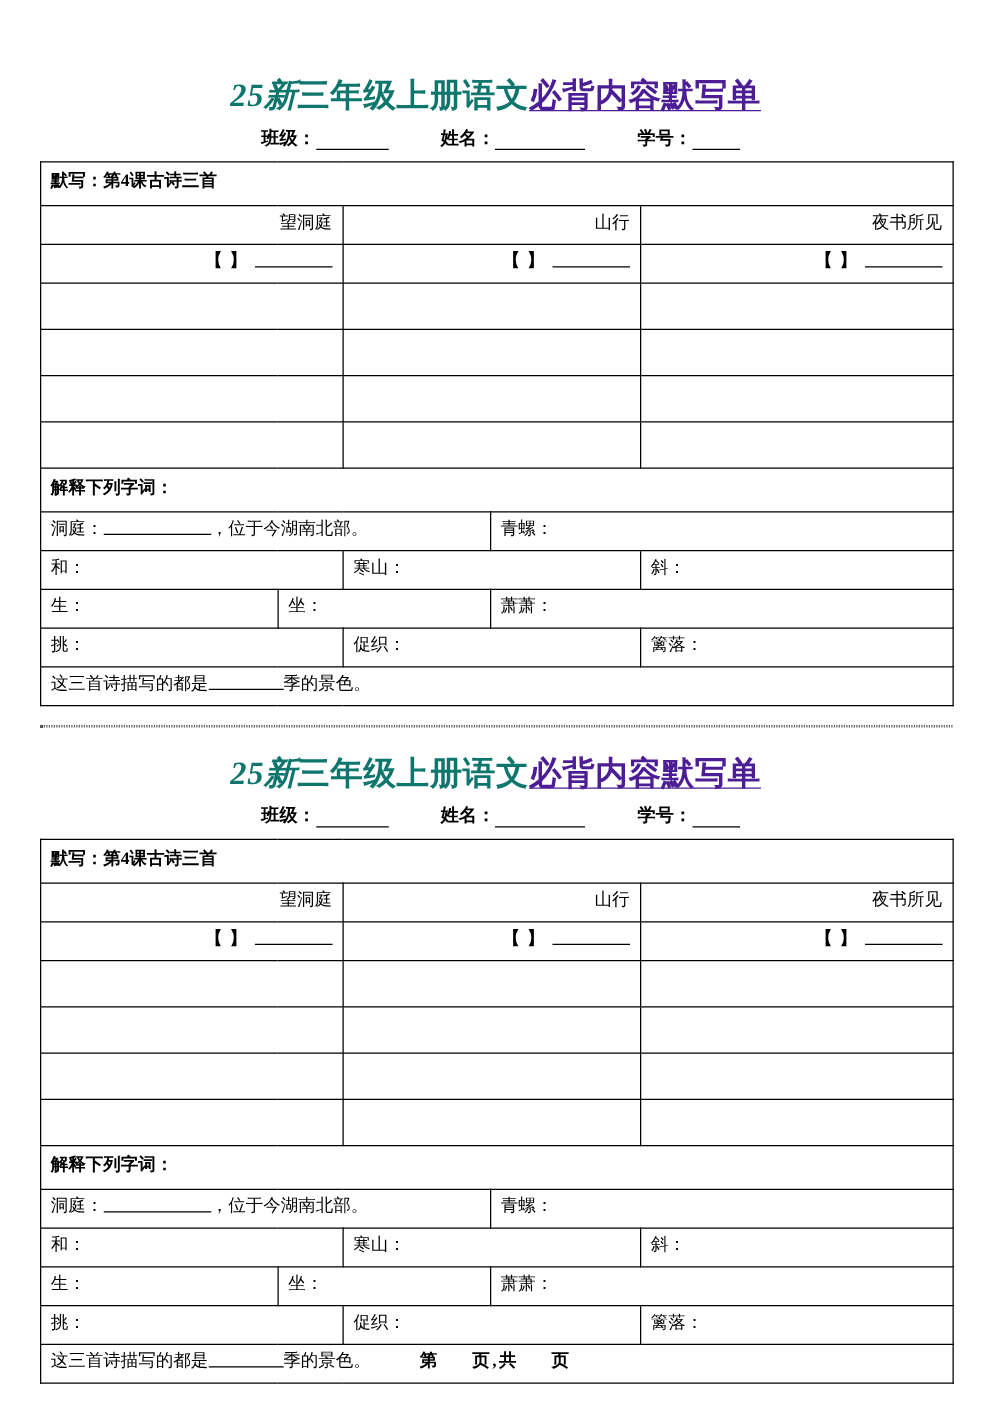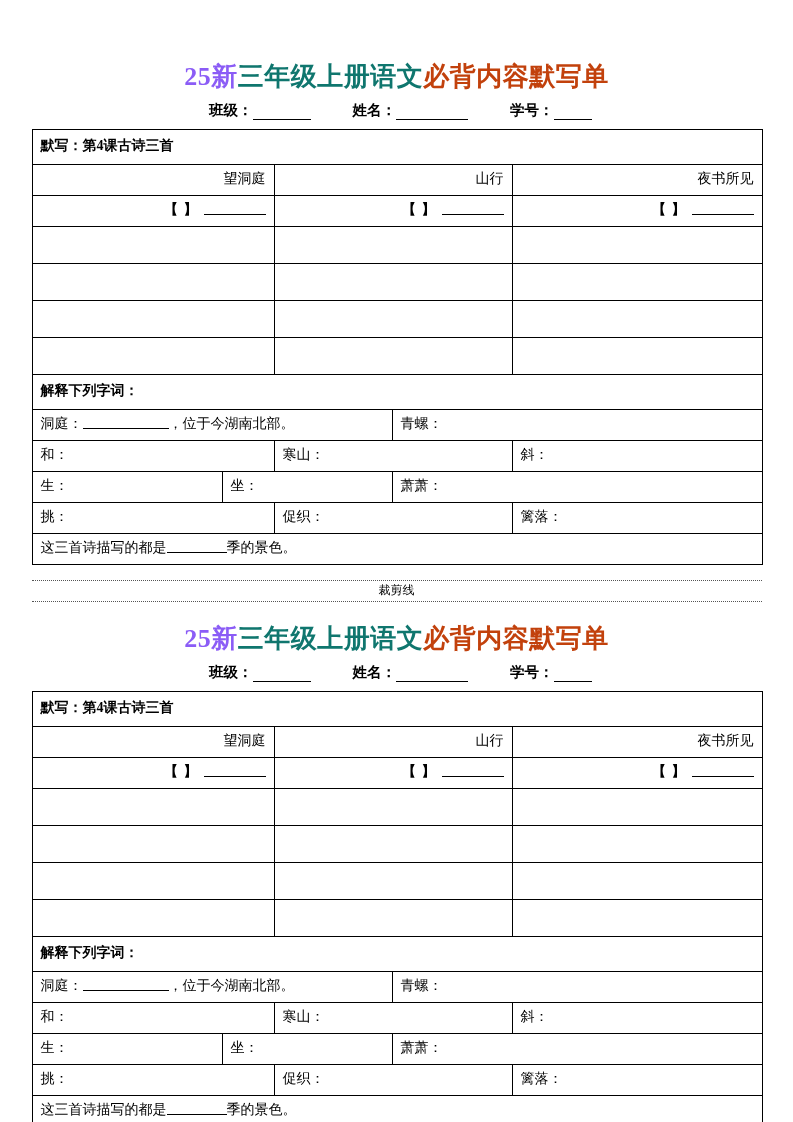--- a/index.html
+++ b/index.html
@@ -32,27 +32,29 @@
 
   .doc-title {
     text-align: center;
     font-size: 26px;
     font-weight: bold;
     line-height: 1.15;
     letter-spacing: 0.5px;
     white-space: nowrap;
   }
   .doc-title .t-red {
-    color: #8b5cf6;
+    color: #0f766e;
+    font-style: italic;
   }
   .doc-title .t-black {
     color: #0f766e;
   }
   .doc-title .t-red-underline {
-    color: #c2410c;
+    color: #4c1d95;
+    text-decoration: underline;
     text-underline-offset: 3px;
     text-decoration-thickness: 1px;
   }
 
   .info-line {
     display: flex;
     justify-content: flex-end;
     align-items: flex-end;
     font-size: 14.5px;
     font-weight: bold;
@@ -282,23 +284,20 @@
         </tr>
         <tr>
           <td class="vocab" colspan="5"><span>这三首诗描写的都是</span><span class="sent-blank"></span><span>季的景色。</span></td>
         </tr>
       </tbody>
     </table>
   </div>
 
   <div class="cut-wrap">
     <div class="cut-rule"></div>
-    <div class="cut-mid">
-      <div class="cut-label"><span>裁剪线</span></div>
-    </div>
     <div class="cut-rule"></div>
   </div>
 
   <div class="worksheet">
     <div class="ws-top-pad-2"></div>
 
     <div class="doc-title">
       <span class="t-red">25新</span><span class="t-black">三年级上册语文</span><span class="t-red-underline">必背内容默写单</span>
     </div>
 
@@ -385,14 +384,17 @@
           <td class="vocab" colspan="2"><span>促织：</span></td>
           <td class="vocab"><span>篱落：</span></td>
         </tr>
         <tr>
           <td class="vocab" colspan="5"><span>这三首诗描写的都是</span><span class="sent-blank"></span><span>季的景色。</span></td>
         </tr>
       </tbody>
     </table>
   </div>
 
+  <div class="page-footer">
+    <span>第</span><span class="footer-blank"></span><span>页,共</span><span class="footer-blank"></span><span>页</span>
+  </div>
 
 </div>
 
 </body></html>

